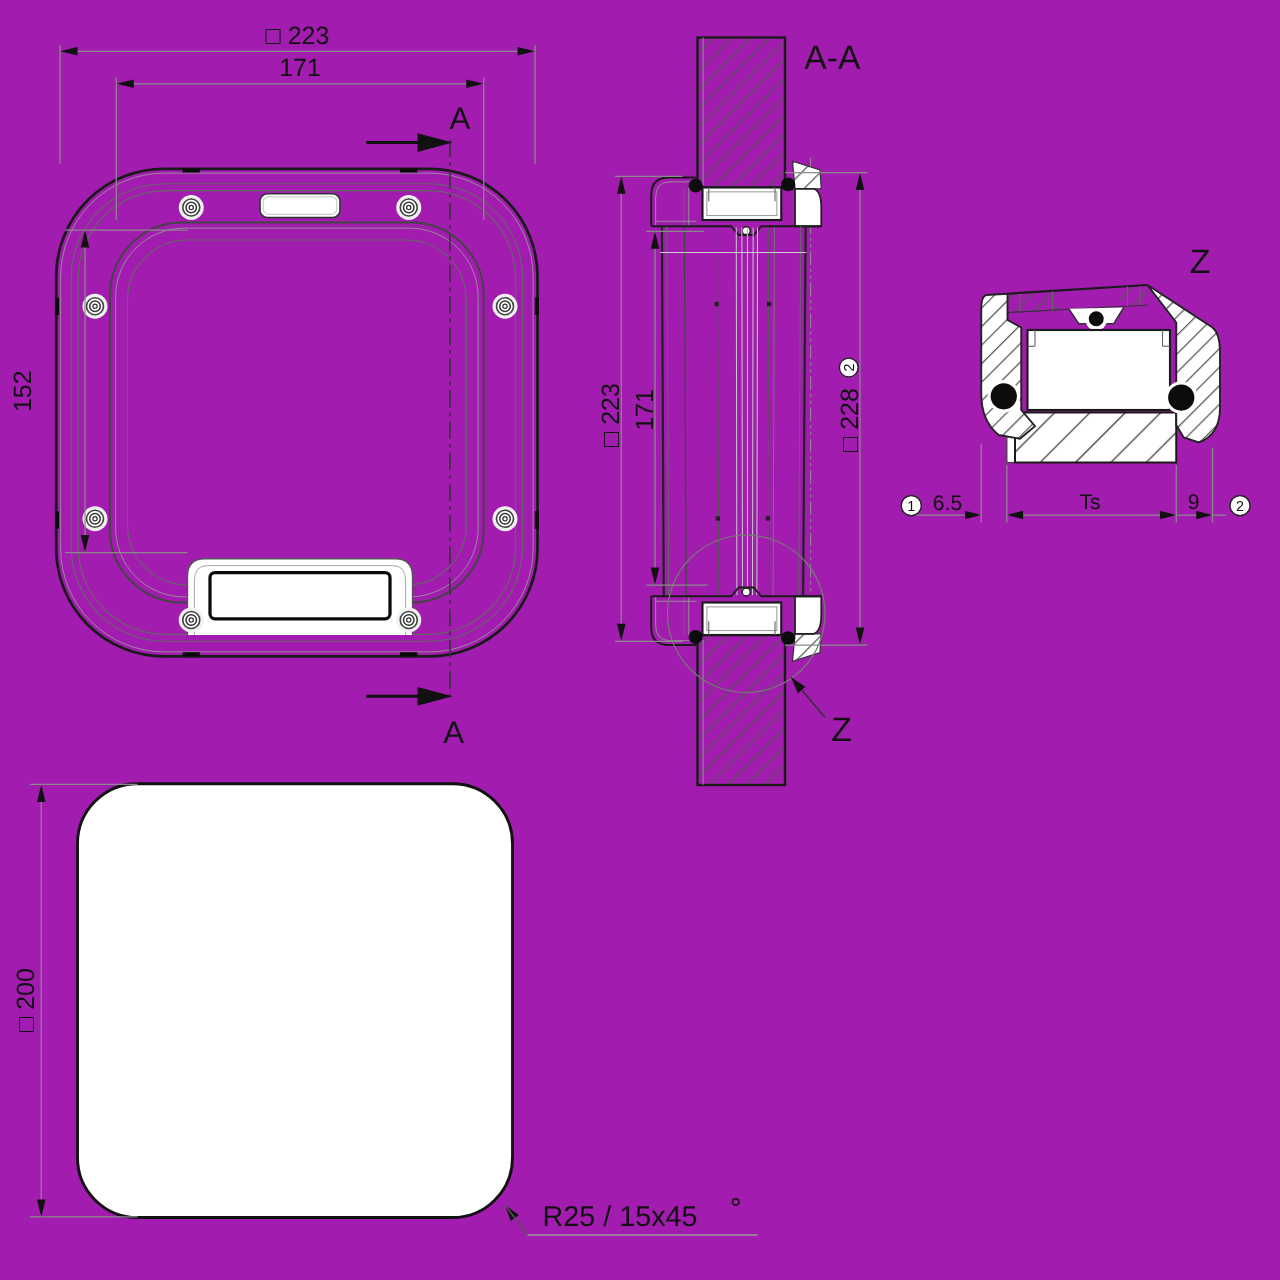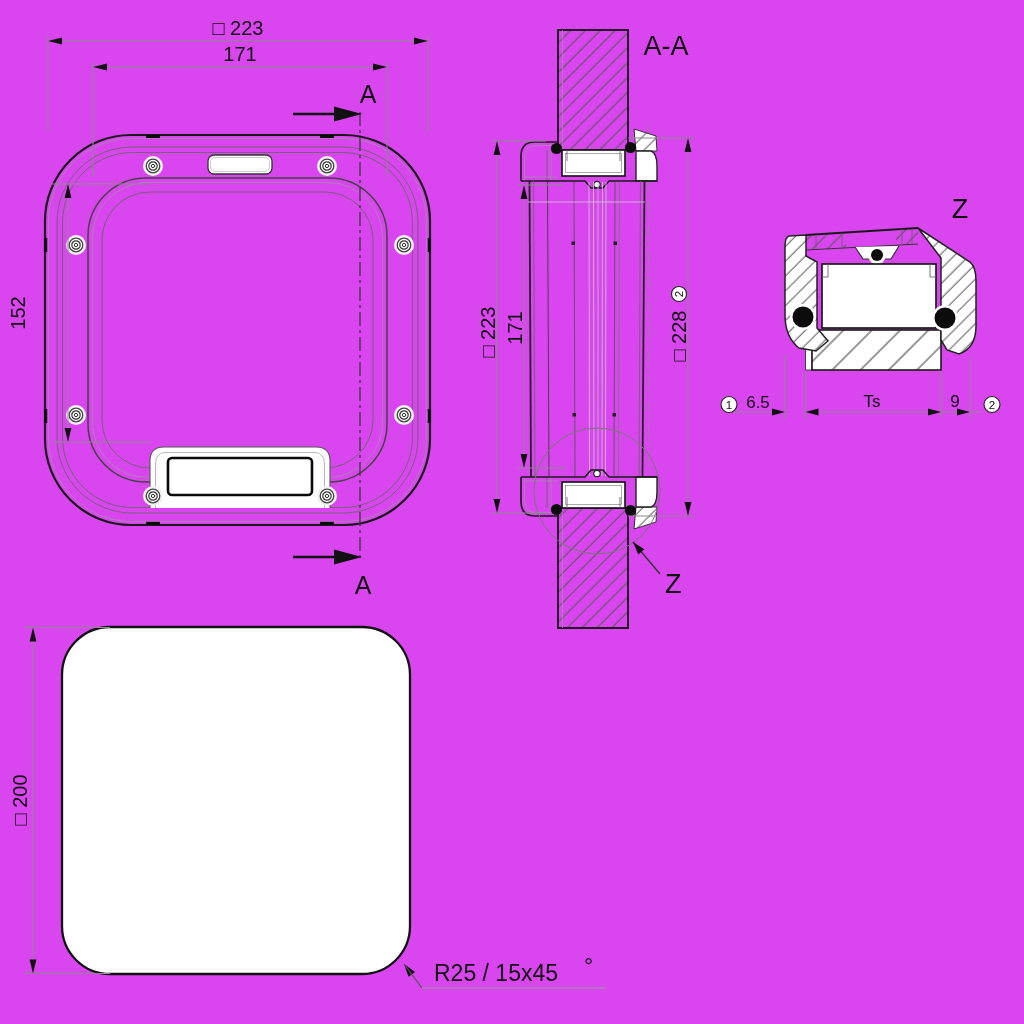--- a/index.html
+++ b/index.html
@@ -1,16 +1,16 @@
 <!DOCTYPE html>
 <html><head>
 <meta charset="utf-8">
 <style>
   html,body{margin:0;padding:0;background:#ffffff;}
-  .canvas{position:relative;width:1024px;height:1024px;background:#d946ef;overflow:hidden;}
+  .canvas{position:relative;width:1024px;height:1024px;background:#a21caf;overflow:hidden;}
   svg{display:block;}
   text{font-family:"Liberation Sans","DejaVu Sans",sans-serif;fill:#111;}
   .dimtx{font-size:20px;}
   .dimtx-sm{font-size:17px;}
   .lbl{font-size:27px;}
   .lblA{font-size:25px;}
   .note{font-size:23px;}
   .ref{font-size:11.5px;}
   .oln{stroke:#1a1a1a;fill:none;}
   .mid{stroke:#444;fill:none;}

